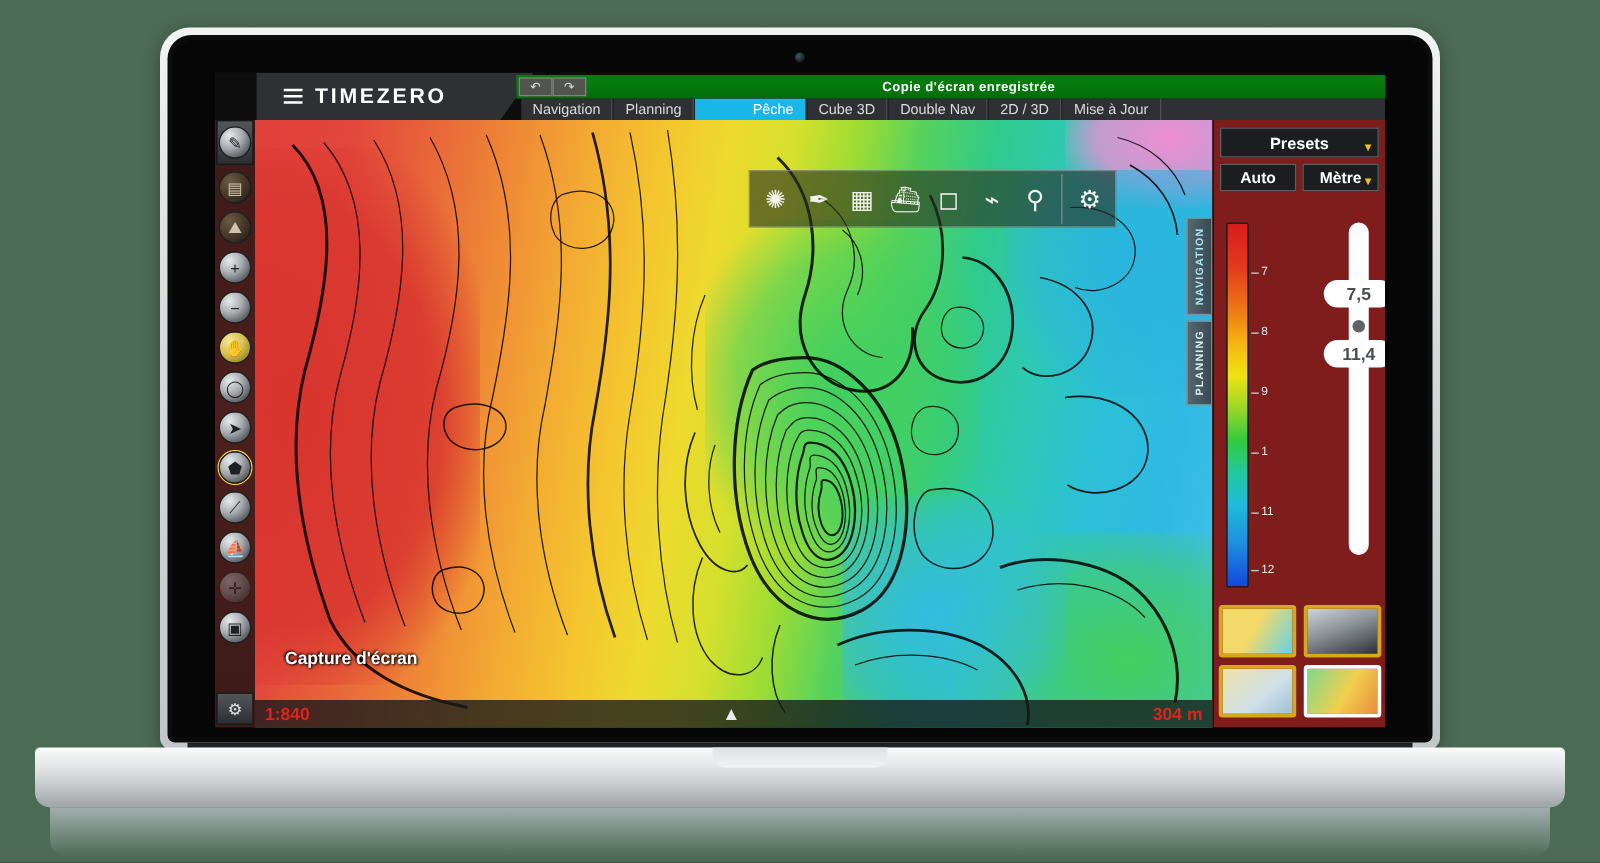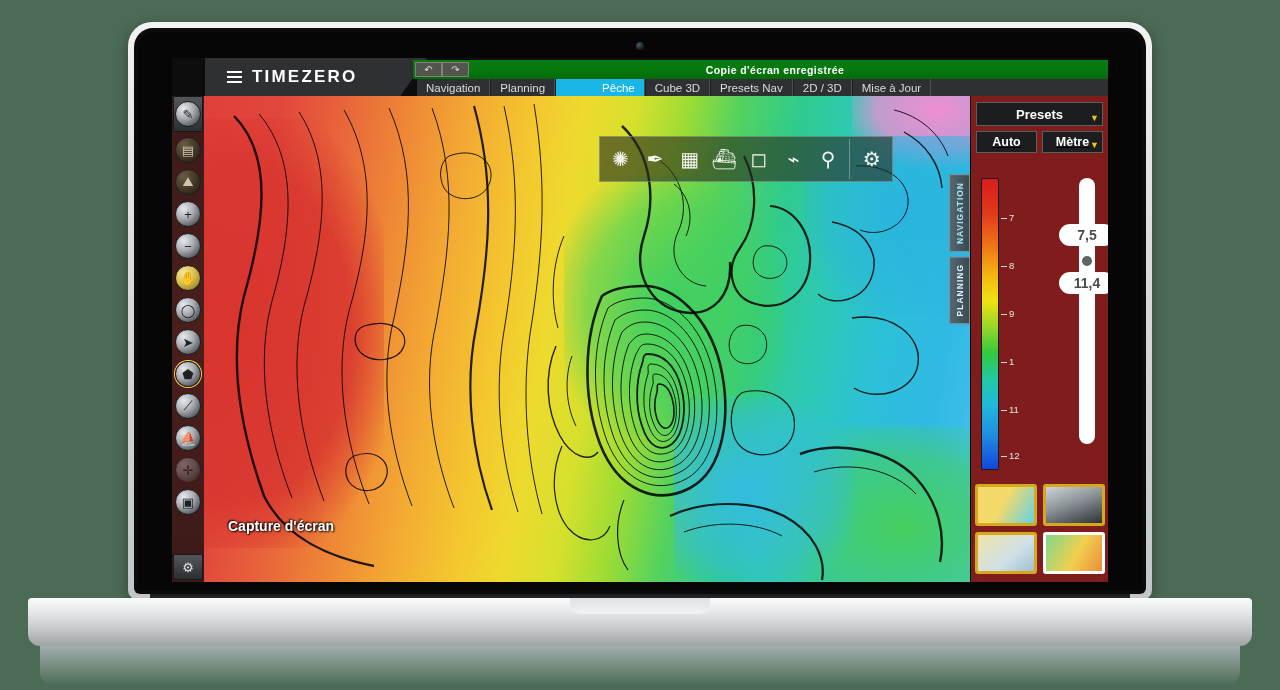--- a/index.html
+++ b/index.html
@@ -246,21 +246,21 @@
     position:absolute; left:798px; top:38px; width:138px; height:486px;
     background:#7f1d1d; border-left:1px solid #0b0b0b;
   }
   .rp-presets {
     position:relative; margin:6px 5px 0; height:24px;
     background:#1b1d1f; border:1px solid #5b5f62;
     display:flex; align-items:center; justify-content:center;
     color:#fff; font-size:13px; font-weight:bold;
   }
   .caret { position:absolute; right:3px; bottom:2px; color:#f0c420; font-size:9px; }
-  .rp-row { display:flex; gap:5px; margin:5px 5px 0;text-decoration:underline; }
+  .rp-row { display:flex; gap:5px; margin:5px 5px 0; }
   .rp-btn {
     position:relative; flex:1; height:22px; background:#1b1d1f; border:1px solid #5b5f62;
     display:flex; align-items:center; justify-content:center;
     color:#fff; font-size:12.5px; font-weight:bold;
   }
   .scale-wrap { position:absolute; left:10px; top:82px; width:56px; height:300px; }
   .colorbar {
     position:absolute; left:0; top:0; width:18px; height:292px;
     border:1px solid #17191b; border-radius:2px;
     background:linear-gradient(180deg,
@@ -329,21 +329,21 @@
         </span>
         <span class="notify-text">Copie d'écran enregistrée</span>
         <span class="notify-icon">✓</span>
       </div>
 
       <div class="tabbar">
         <span class="tab first">Navigation</span>
         <span class="tab">Planning</span>
         <span class="tab active">Pêche</span>
         <span class="tab">Cube 3D</span>
-        <span class="tab">Presets Nav</span>
+        <span class="tab">Double Nav</span>
         <span class="tab">2D / 3D</span>
         <span class="tab">Mise à Jour</span>
         <span class="tab-gear">⚙</span>
       </div>
     </div>
 
     <div class="ltoolbar">
       <div class="lt-top">
         <span class="lt-ball">✎</span>
       </div>
@@ -463,20 +463,25 @@
         <span class="mt-btn">⚙</span>
       </div>
 
       <div class="sidetabs">
         <div class="sidetab nav">NAVIGATION</div>
         <div class="sidetab">PLANNING</div>
       </div>
 
       <div class="capture-tip">Capture d'écran</div>
 
+      <div class="scalebar2">
+        <span class="scale-txt">1:840</span>
+        <span class="north">▲</span>
+        <span class="scale-txt">304 m</span>
+      </div>
     </div>
 
     <div class="rpanel">
 
       <div class="rp-presets">
         <span>Presets</span>
         <span class="caret">▼</span>
       </div>
 
       <div class="rp-row">

